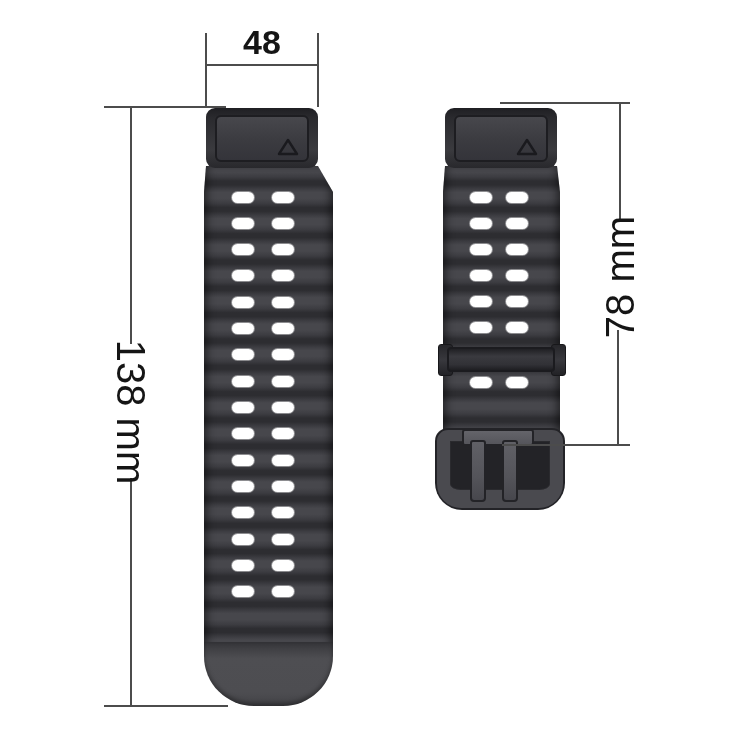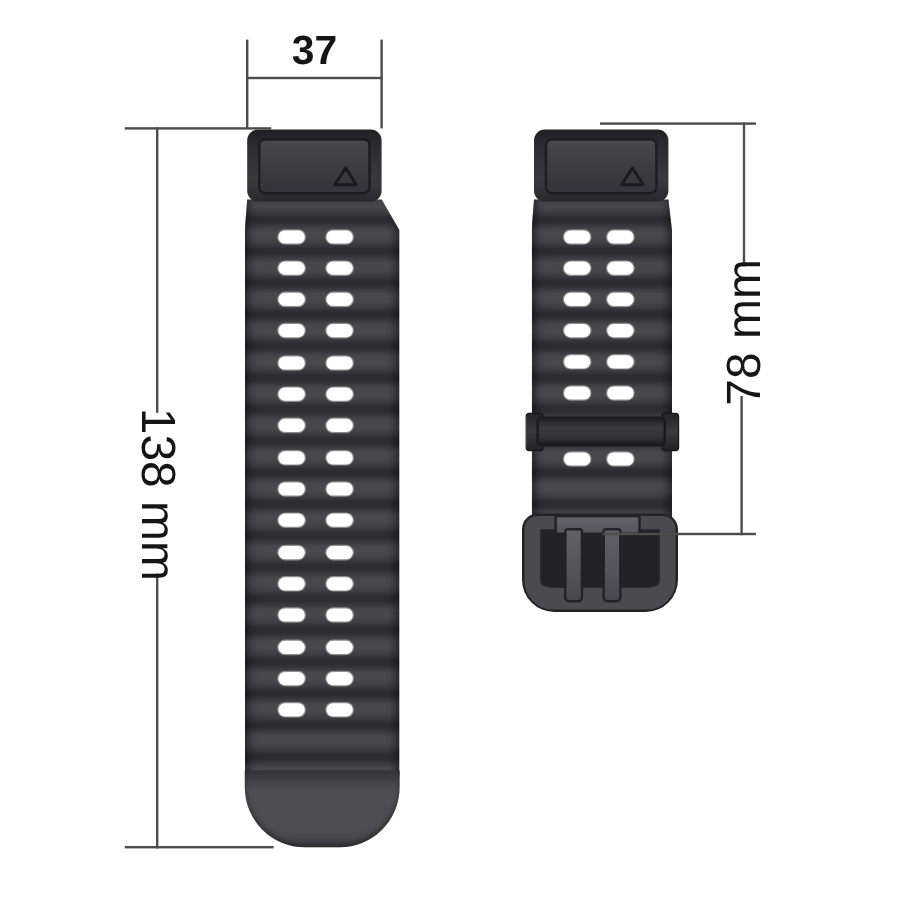--- a/index.html
+++ b/index.html
@@ -157,21 +157,21 @@
     <div class="buckle-frame"></div>
     <div class="buckle-window"></div>
   </div>
   <div class="abs pin-bar" style="left:462px;top:429px;width:68px;height:13px;"></div>
   <div class="abs prong" style="left:470px;top:440px;width:12px;height:58px;"></div>
   <div class="abs prong" style="left:502px;top:440px;width:12px;height:58px;"></div>
 
   <div class="abs dim-line" style="left:205px;top:33px;width:2px;height:74px;"></div>
   <div class="abs dim-line" style="left:317px;top:33px;width:2px;height:74px;"></div>
   <div class="abs dim-line" style="left:205px;top:64px;width:114px;height:2px;"></div>
-  <div class="abs dim-label small" style="left:222px;top:27px;width:80px;">37</div>
+  <div class="abs dim-label small" style="left:222px;top:27px;width:80px;">48</div>
 
   <div class="abs dim-line" style="left:104px;top:106px;width:122px;height:2px;"></div>
   <div class="abs dim-line" style="left:130px;top:106px;width:2px;height:238px;"></div>
   <div class="abs dim-label side rot-cw" style="left:46px;top:390px;width:170px;height:44px;">138 mm</div>
   <div class="abs dim-line" style="left:130px;top:478px;width:2px;height:229px;"></div>
   <div class="abs dim-line" style="left:104px;top:705px;width:124px;height:2px;"></div>
 
   <div class="abs dim-line" style="left:500px;top:102px;width:130px;height:2px;"></div>
   <div class="abs dim-line" style="left:619px;top:102px;width:2px;height:120px;"></div>
   <div class="abs dim-label side rot-ccw" style="left:545px;top:255px;width:150px;height:44px;">78 mm</div>

